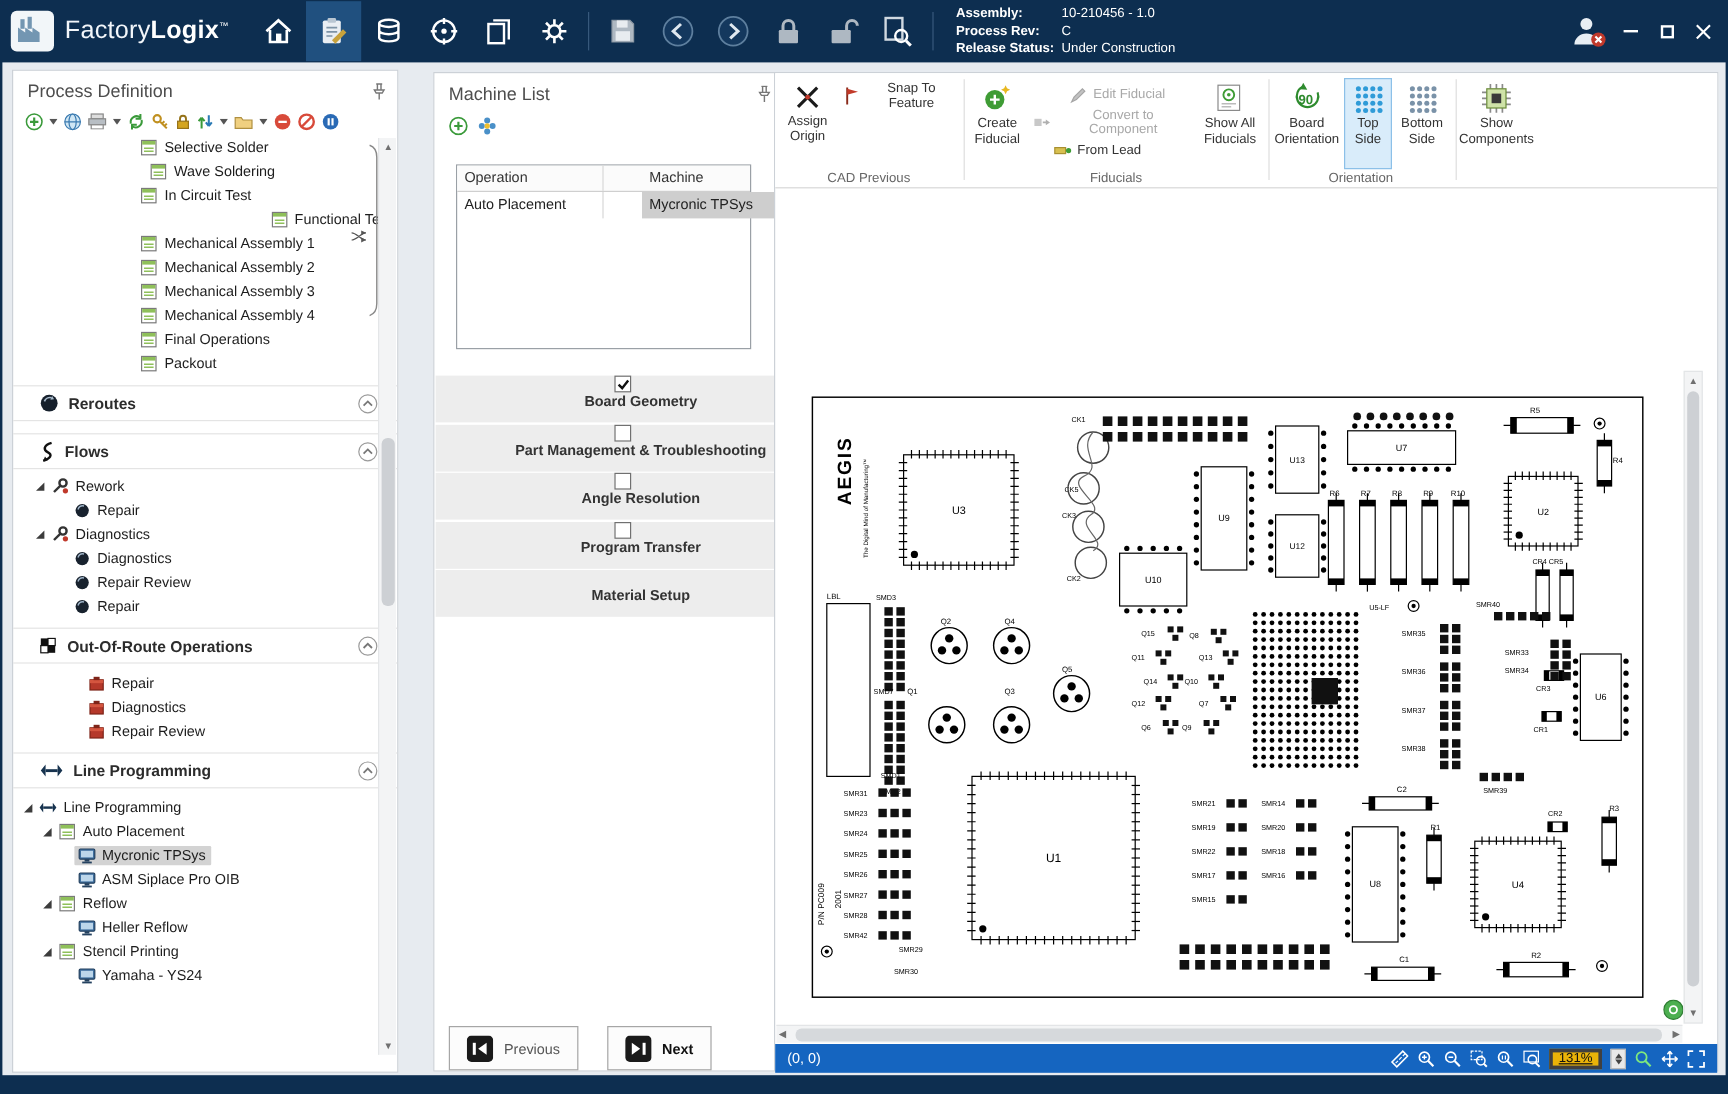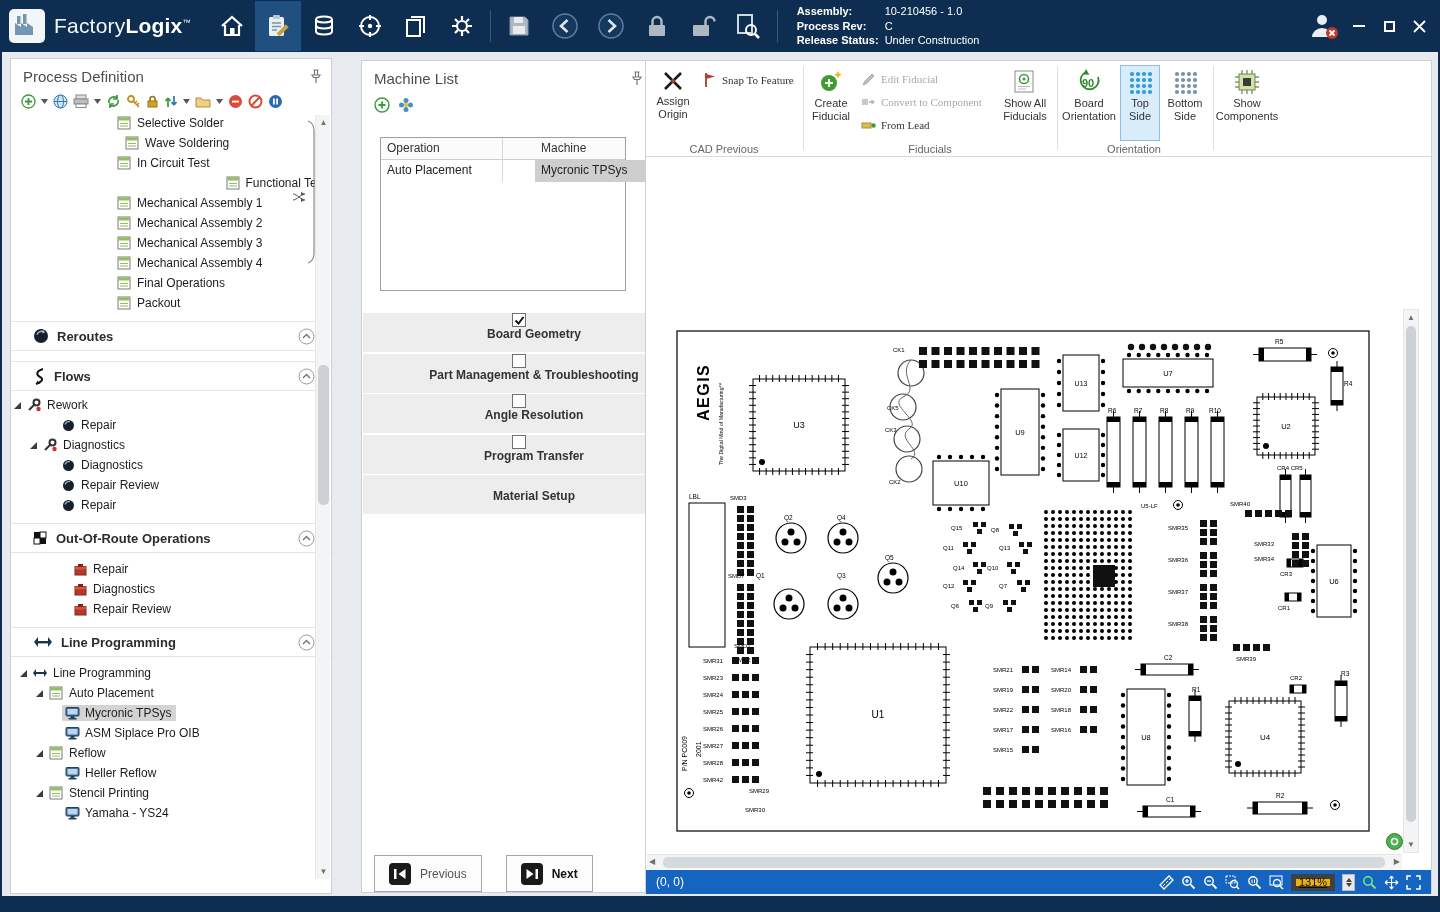--- a/index.html
+++ b/index.html
@@ -59,34 +59,34 @@
   .chk-spacer{width:14px;height:14px;flex:none;}
   .chk-label{margin-left:30px;font-weight:bold;font-size:12px;color:#333;}
   .nav-btns{position:absolute;left:12px;top:794px;display:flex;gap:24px;}
   .nav-btn{height:37px;border:1px solid #a6a6a6;background:#fcfcfc;display:flex;align-items:center;gap:9px;padding:0 14px;font-size:12px;color:#555;cursor:pointer;}
   .nav-btn.next{font-weight:bold;color:#111;}
   
   #right-region{left:643px;top:8px;width:787px;height:833px;}
   .ribbon{position:absolute;left:0;top:0;width:785px;height:96px;border-bottom:1px solid #d8d8d8;background:#fff;}
   .rbtn{position:absolute;display:flex;flex-direction:column;align-items:center;justify-content:flex-start;background:transparent;border:1px solid transparent;font-size:11px;color:#333;font-family:"Liberation Sans",sans-serif;cursor:pointer;padding-top:3px;}
   .rbtn .rlabel{text-align:center;line-height:1.2;margin-top:2px;}
-  .rbtn.small{flex-direction:row;justify-content:flex-start;gap:5px;padding:0 4px;align-items:center;font-family:Liberation Serif, serif;}
+  .rbtn.small{flex-direction:row;justify-content:flex-end;gap:5px;padding:0 4px;align-items:center;}
   .rbtn.selected{background:#d9ecfa;border-color:#8cc0e8;}
   .rbtn.disabled{color:#a8a8a8;cursor:default;}
   .rgroup-label{position:absolute;bottom:1px;font-size:11px;color:#666;text-align:center;}
   .rsep{position:absolute;top:5px;height:84px;width:1px;background:#dedede;}
   .cad-viewport{position:absolute;left:1px;top:248px;width:755px;height:544px;background:#fff;overflow:hidden;}
   .vscroll{position:absolute;left:757px;top:248px;width:16px;height:544px;background:#f3f4f5;border:1px solid #e3e5e7;}
   .hscroll{position:absolute;left:1px;top:793px;width:755px;height:15px;background:#f3f4f5;border-top:1px solid #e3e5e7;}
   .hs-thumb{position:absolute;left:16px;top:2px;height:11px;width:722px;background:#d6d9dc;border-radius:5px;}
   .view-opt{position:absolute;left:740px;top:772px;cursor:pointer;}
   .cad-status{position:absolute;left:0;top:809px;width:785px;height:24px;background:#1565c0;color:#fff;display:flex;align-items:center;padding:0 10px;font-size:12px;}
   .status-icons{margin-left:auto;display:flex;align-items:center;gap:7px;}
   .sicon{display:inline-flex;cursor:pointer;}
-  .zoom-box{background:#eab308;color:#111;font-size:11px;width:44px;height:17px;display:inline-flex;align-items:center;justify-content:center;border:5px solid #404040;cursor:text;text-decoration:underline;}
+  .zoom-box{background:#eab308;color:#111;font-size:11px;width:44px;height:17px;display:inline-flex;align-items:center;justify-content:center;border:3px solid #404040;cursor:text;text-decoration:underline;}
   .spinner{display:inline-flex;flex-direction:column;width:13px;height:17px;background:#e9e9e9;border:1px solid #b9b9b9;align-items:center;justify-content:center;gap:1px;cursor:pointer;}
   .spinner i{width:0;height:0;border-left:3px solid transparent;border-right:3px solid transparent;display:block;}
   .spinner .up{border-bottom:4px solid #444;}
   .spinner .dn{border-top:4px solid #444;}
 </style>
 </head>
 <body>
 
 <div class="titlebar">
   <span class="logo-box">
@@ -478,21 +478,21 @@
         </span>
       <span class="sec-label">Flows</span>
       <span class="chev">
           <svg width="17" height="17">
             <circle cx="8.5" cy="8.5" r="7.5" fill="none" stroke="#9a9a9a"></circle>
             <path d="M5 10 L8.5 6.5 L12 10" fill="none" stroke="#777" stroke-width="1.5"></path>
           </svg>
         </span>
     </div>
     <div id="flows-list" style="padding-top:4px">
-        <div class="trow" style="padding-left: 0;">
+        <div class="trow" style="padding-left: 16px;">
           <span class="expander">
             <svg width="9" height="9">
               <path d="M8 1 L8 8 L1 8 Z" fill="#3c3c3c"></path>
             </svg>
           </span>
           <span class="hl">
             <span class="ticon">
               <svg width="14" height="14">
                 <path d="M2 12 L8 6" stroke="#333" stroke-width="2"></path>
                 <circle cx="9.5" cy="4.5" r="3" fill="none" stroke="#333" stroke-width="2"></circle>

